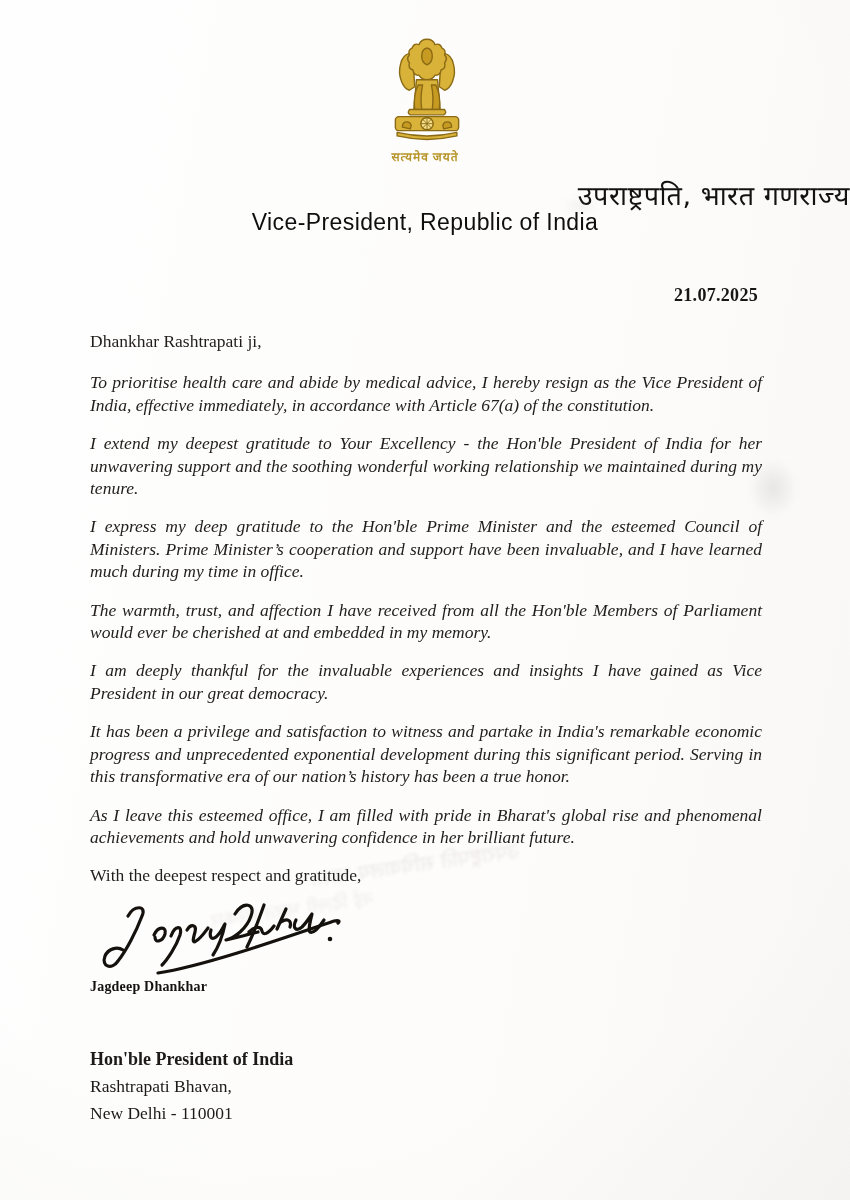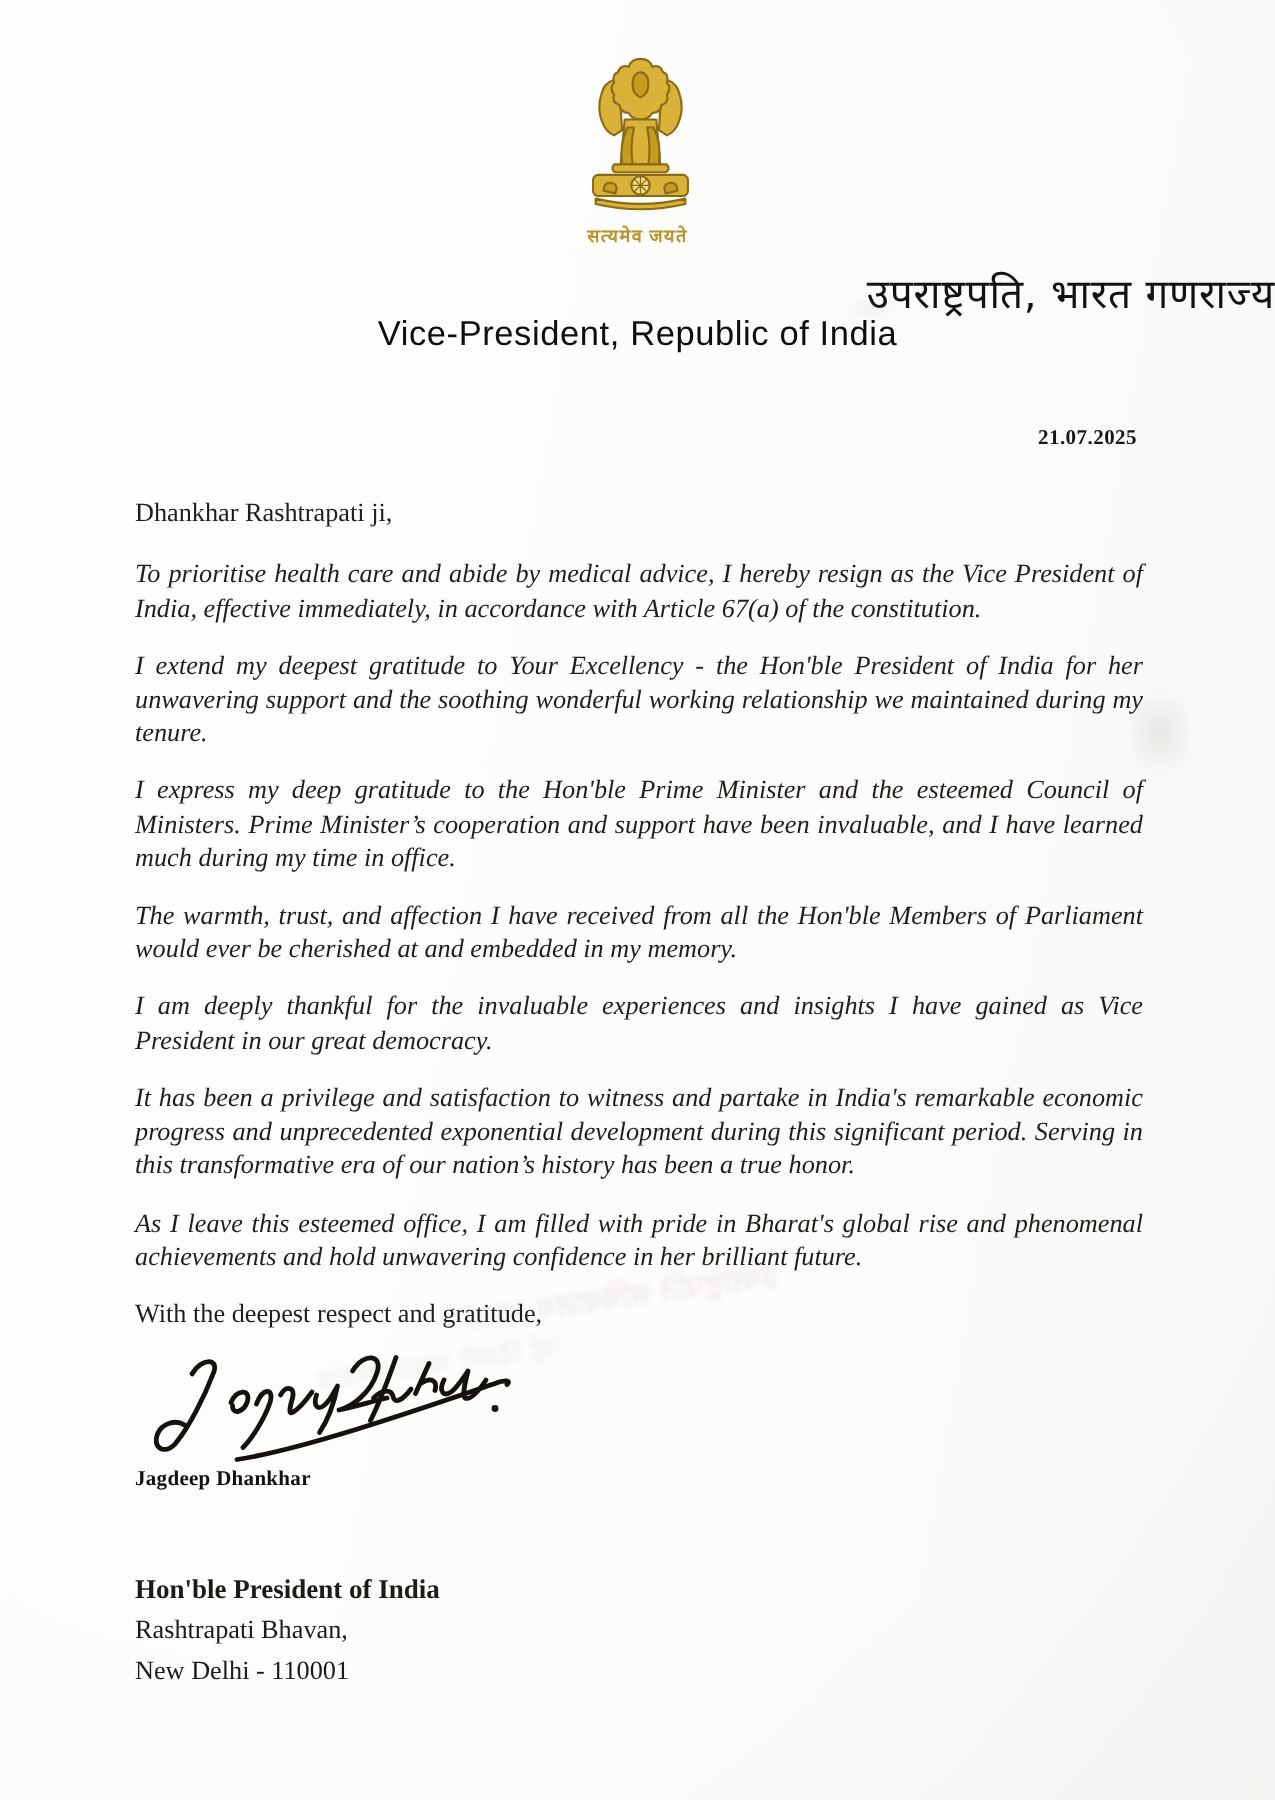--- a/index.html
+++ b/index.html
@@ -41,21 +41,21 @@
     position:absolute; left:0; top:209px; width:850px;
     text-align:center;
     font-family:"Liberation Sans", sans-serif;
     font-size:23px; font-weight:normal; color:#0e0e0e;
     letter-spacing:0.4px;
   }
 
   
   .date-line {
     position:absolute; top:285px; right:92px;
-    font-size:14px; font-weight:bold; color:#181614;
+    font-size:18px; font-weight:bold; color:#181614;
     letter-spacing:0.3px;
   }
   .body-text {
     position:absolute; left:90px; top:330px; width:672px;
     font-size:17.5px; line-height:22.4px;
     text-align:justify;
     color:#201d1a;
   }
   .body-text .salutation {
     margin:0 0 19px 0; text-align:left;

